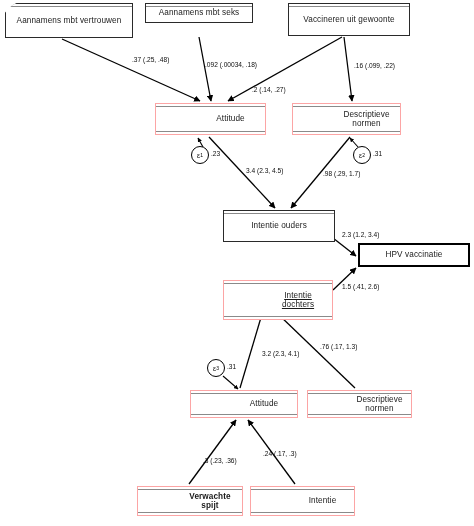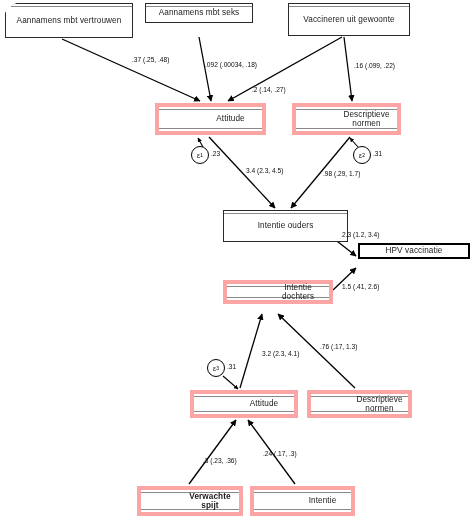--- a/index.html
+++ b/index.html
@@ -33,21 +33,21 @@
     align-items: center;
     justify-content: center;
     text-align: center;
     font-size: 8.2px;
     color: #1a1a1a;
     letter-spacing: 0.1px;
     z-index: 2;
   }
   
   .node.framed {
-    border: 4px solid #fca5a5;
+    border: 1px solid #fca5a5;
     box-shadow: inset 0 2px 0 0 #ffffff,
                 inset 0 3px 0 0 #8a8a8a,
                 inset 0 -2px 0 0 #ffffff,
                 inset 0 -3px 0 0 #8a8a8a;
     padding-left: 40px;
   }
   .node.framed-top {
     border: 1px solid #2a2a2a;
     box-shadow: inset 0 2px 0 0 #ffffff,
                 inset 0 3px 0 0 #8a8a8a;
@@ -136,27 +136,27 @@
       </div>
       <div class="node framed-top" style="left: 288px; top: 3px; width: 122px; height: 33px;">
         <span class="label">Vaccineren uit gewoonte</span>
       </div>
       <div class="node framed" style="left: 155px; top: 103px; width: 111px; height: 32px;">
         <span class="label">Attitude</span>
       </div>
       <div class="node framed" style="left: 292px; top: 103px; width: 109px; height: 32px;">
         <span class="label">Descriptieve normen</span>
       </div>
-      <div class="node framed-top" style="left: 223px; top: 210px; width: 125px; height: 32px;">
+      <div class="node framed-top" style="left: 223px; top: 210px; width: 112px; height: 32px;">
         <span class="label">Intentie ouders</span>
       </div>
-      <div class="node outcome" style="left: 358px; top: 243px; width: 112px; height: 16px;">
+      <div class="node outcome" style="left: 358px; top: 243px; width: 112px; height: 24px;">
         <span class="label">HPV vaccinatie</span>
       </div>
-      <div class="node framed" style="left: 223px; top: 280px; width: 110px; height: 24px;">
+      <div class="node framed" style="left: 223px; top: 280px; width: 110px; height: 40px; text-decoration: underline;">
         <span class="label">Intentie dochters</span>
       </div>
       <div class="node framed" style="left: 190px; top: 390px; width: 108px; height: 28px;">
         <span class="label">Attitude</span>
       </div>
       <div class="node framed" style="left: 307px; top: 390px; width: 105px; height: 28px;">
         <span class="label">Descriptieve normen</span>
       </div>
       <div class="node framed" style="left: 137px; top: 486px; width: 106px; height: 30px; font-weight: bold;">
         <span class="label">Verwachte spijt</span>

